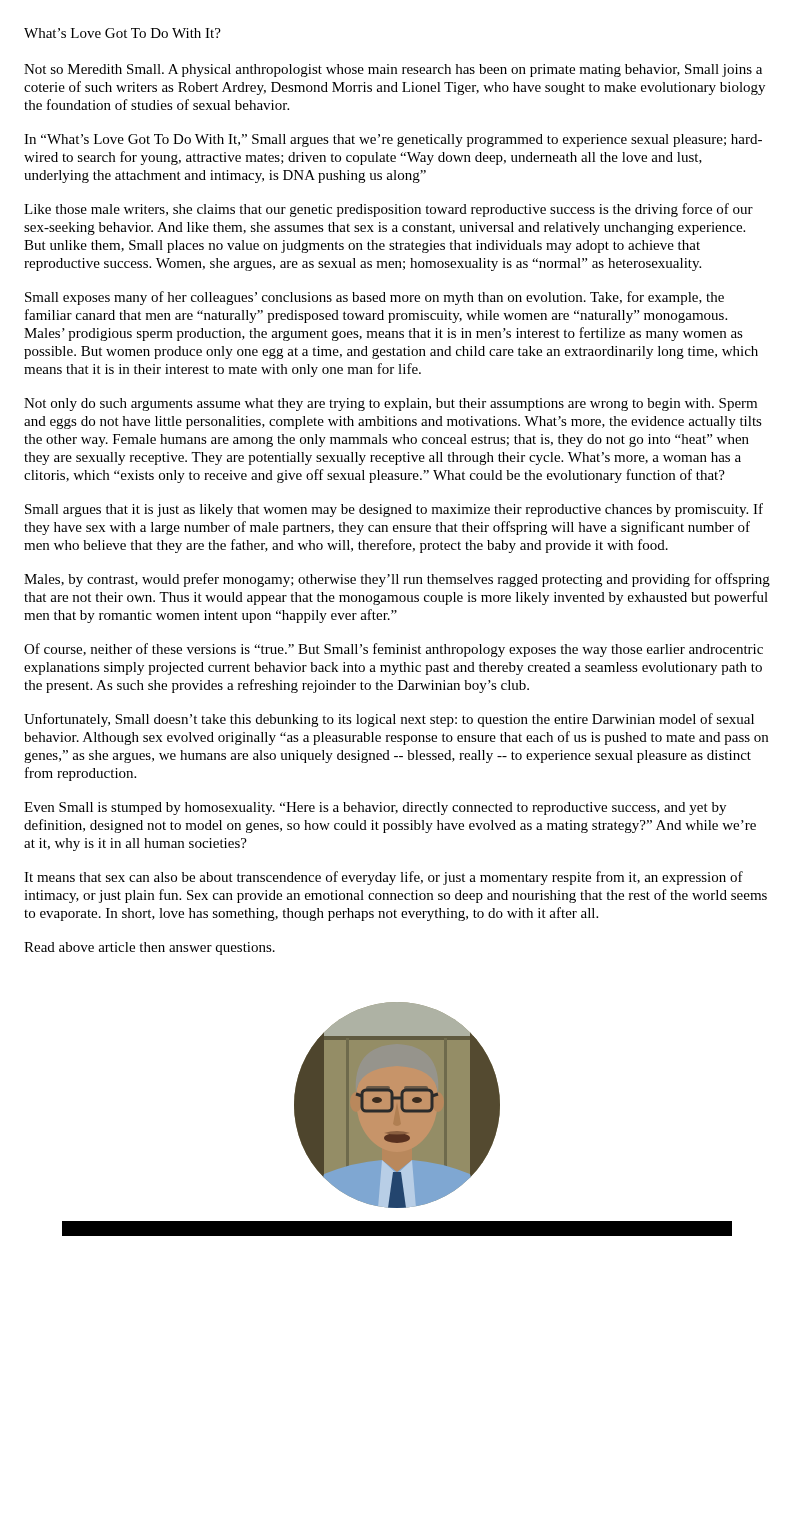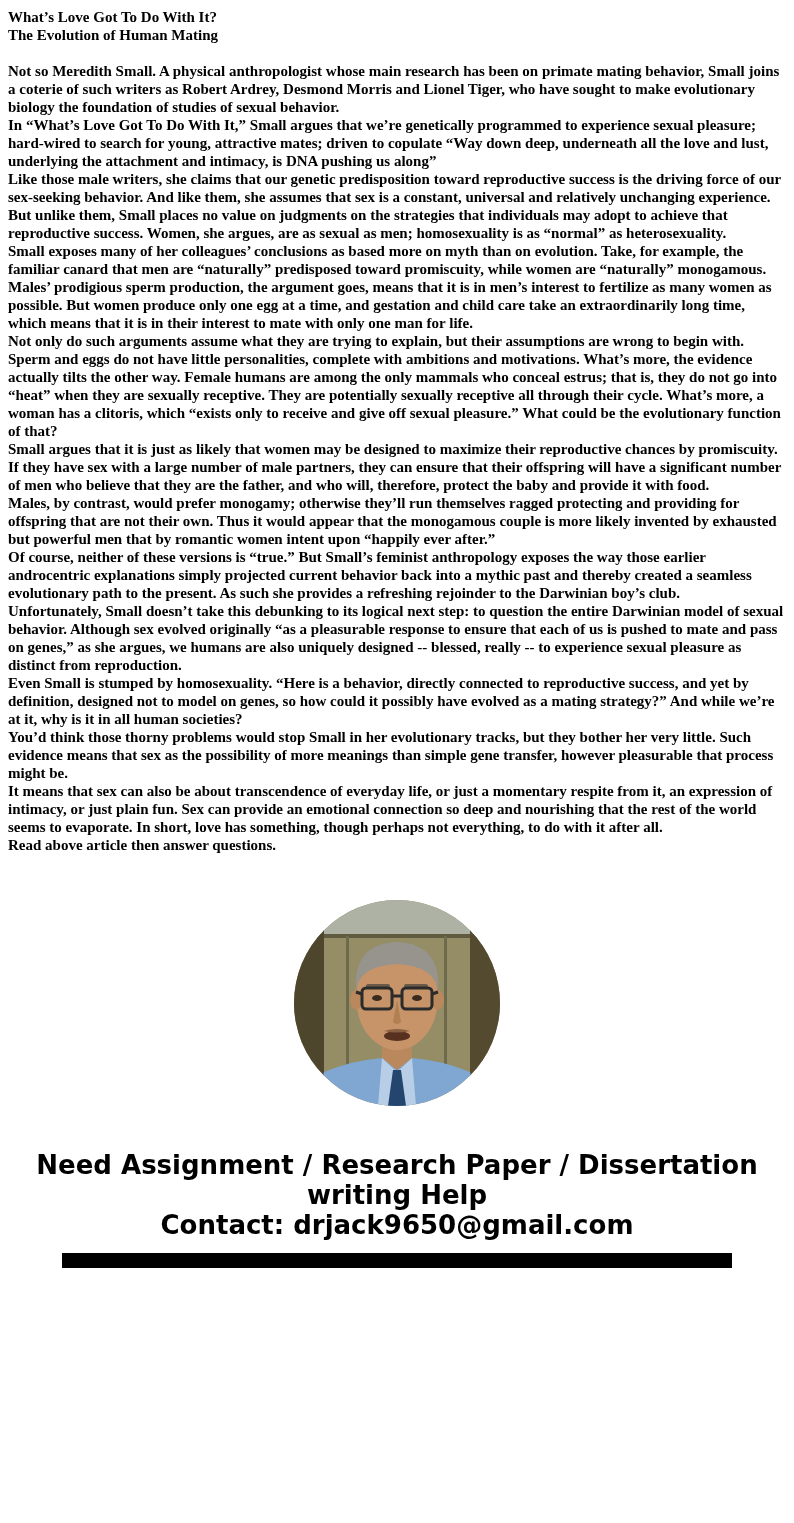--- a/index.html
+++ b/index.html
@@ -12,21 +12,21 @@
   .page {
     width: 794px;
     min-height: 1523px;
     padding: 8px 8px 0 8px;
     background: #ffffff;
   }
   .doc-text {
     font-size: 15px;
     line-height: 18px;
   }
-  .page p, .page .line { margin: 0; font-weight: bold; }
+  .page p, .page .line { margin: 16px; }
   .gap-block { margin-top: 18px; }
   .article-body { margin-top: 18px; }
   .photo-wrap {
     margin: 46px auto 0 auto;
     width: 206px;
     height: 206px;
     border-radius: 50%;
     overflow: hidden;
     display: block;
   }
@@ -48,35 +48,33 @@
     margin: 13px auto 0 auto;
   }
 </style>
 </head>
 <body>
 
 <div class="page">
 
   <header class="doc-text">
     <div class="line">What’s Love Got To Do With It?</div>
-    <div class="line">The Evolution of Human Mating</div>
   </header>
 
   <main class="article-body doc-text">
     <p>Not so Meredith Small. A physical anthropologist whose main research has been on primate mating behavior, Small joins a coterie of such writers as Robert Ardrey, Desmond Morris and Lionel Tiger, who have sought to make evolutionary biology the foundation of studies of sexual behavior.</p>
     <p>In “What’s Love Got To Do With It,” Small argues that we’re genetically programmed to experience sexual pleasure; hard-wired to search for young, attractive mates; driven to copulate “Way down deep, underneath all the love and lust, underlying the attachment and intimacy, is DNA pushing us along”</p>
     <p>Like those male writers, she claims that our genetic predisposition toward reproductive success is the driving force of our sex-seeking behavior. And like them, she assumes that sex is a constant, universal and relatively unchanging experience. But unlike them, Small places no value on judgments on the strategies that individuals may adopt to achieve that reproductive success. Women, she argues, are as sexual as men; homosexuality is as “normal” as heterosexuality.</p>
     <p>Small exposes many of her colleagues’ conclusions as based more on myth than on evolution. Take, for example, the familiar canard that men are “naturally” predisposed toward promiscuity, while women are “naturally” monogamous. Males’ prodigious sperm production, the argument goes, means that it is in men’s interest to fertilize as many women as possible. But women produce only one egg at a time, and gestation and child care take an extraordinarily long time, which means that it is in their interest to mate with only one man for life.</p>
     <p>Not only do such arguments assume what they are trying to explain, but their assumptions are wrong to begin with. Sperm and eggs do not have little personalities, complete with ambitions and motivations. What’s more, the evidence actually tilts the other way. Female humans are among the only mammals who conceal estrus; that is, they do not go into “heat” when they are sexually receptive. They are potentially sexually receptive all through their cycle. What’s more, a woman has a clitoris, which “exists only to receive and give off sexual pleasure.” What could be the evolutionary function of that?</p>
     <p>Small argues that it is just as likely that women may be designed to maximize their reproductive chances by promiscuity. If they have sex with a large number of male partners, they can ensure that their offspring will have a significant number of men who believe that they are the father, and who will, therefore, protect the baby and provide it with food.</p>
     <p>Males, by contrast, would prefer monogamy; otherwise they’ll run themselves ragged protecting and providing for offspring that are not their own. Thus it would appear that the monogamous couple is more likely invented by exhausted but powerful men that by romantic women intent upon “happily ever after.”</p>
     <p>Of course, neither of these versions is “true.” But Small’s feminist anthropology exposes the way those earlier androcentric explanations simply projected current behavior back into a mythic past and thereby created a seamless evolutionary path to the present. As such she provides a refreshing rejoinder to the Darwinian boy’s club.</p>
     <p>Unfortunately, Small doesn’t take this debunking to its logical next step: to question the entire Darwinian model of sexual behavior. Although sex evolved originally “as a pleasurable response to ensure that each of us is pushed to mate and pass on genes,” as she argues, we humans are also uniquely designed -- blessed, really -- to experience sexual pleasure as distinct from reproduction.</p>
     <p>Even Small is stumped by homosexuality. “Here is a behavior, directly connected to reproductive success, and yet by definition, designed not to model on genes, so how could it possibly have evolved as a mating strategy?” And while we’re at it, why is it in all human societies?</p>
-    <p>You’d think those thorny problems would stop Small in her evolutionary tracks, but they bother her very little. Such evidence means that sex as the possibility of more meanings than simple gene transfer, however pleasurable that process might be.</p>
     <p>It means that sex can also be about transcendence of everyday life, or just a momentary respite from it, an expression of intimacy, or just plain fun. Sex can provide an emotional connection so deep and nourishing that the rest of the world seems to evaporate. In short, love has something, though perhaps not everything, to do with it after all.</p>
   </main>
 
   <section class="doc-text">
     <p class="gap-block">Read above article then answer questions.</p>
   </section>
 
   <figure class="photo-wrap">
     <svg width="206" height="206" viewBox="0 0 206 206" xmlns="http://www.w3.org/2000/svg">
 
@@ -115,20 +113,16 @@
       <ellipse cx="83" cy="98" rx="5" ry="3" fill="#3a2a1d"></ellipse>
       <ellipse cx="123" cy="98" rx="5" ry="3" fill="#3a2a1d"></ellipse>
 
       <path d="M103 100 L99 122 Q103 126 107 122 Z" fill="#b07f52"></path>
 
       <ellipse cx="103" cy="136" rx="13" ry="5" fill="#57301f"></ellipse>
       <path d="M90 131 Q103 127 116 131 Q103 134 90 131 Z" fill="#8a5f40"></path>
     </svg>
   </figure>
 
-  <footer class="promo">
-    <div class="promo-text">Need Assignment / Research Paper / Dissertation writing Help</div>
-    <div class="promo-contact">Contact: drjack9650@gmail.com</div>
-  </footer>
 
   <div class="bottom-bar"></div>
 
 </div>
 
 </body></html>

